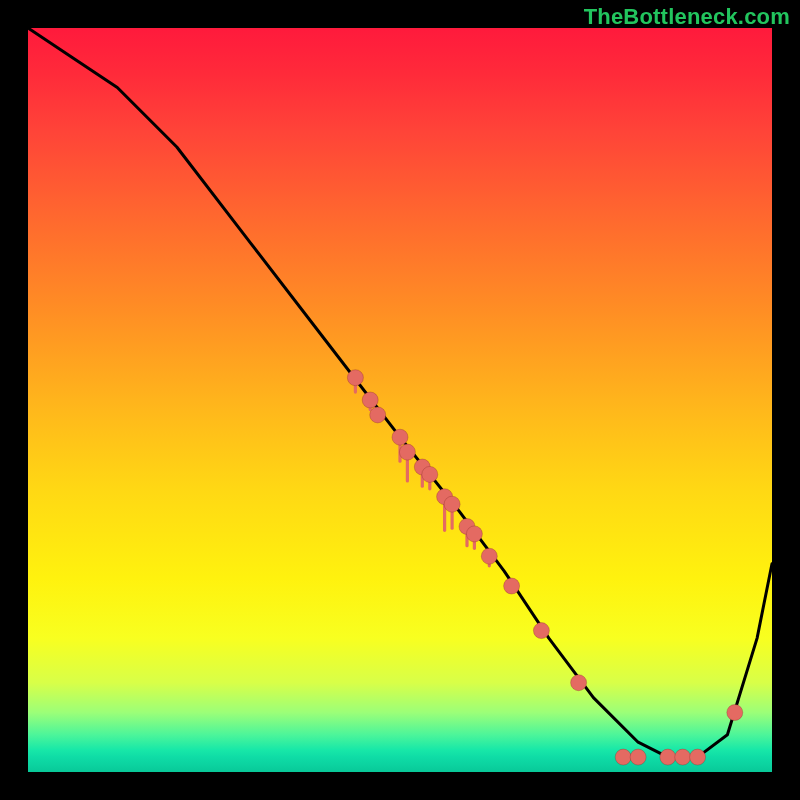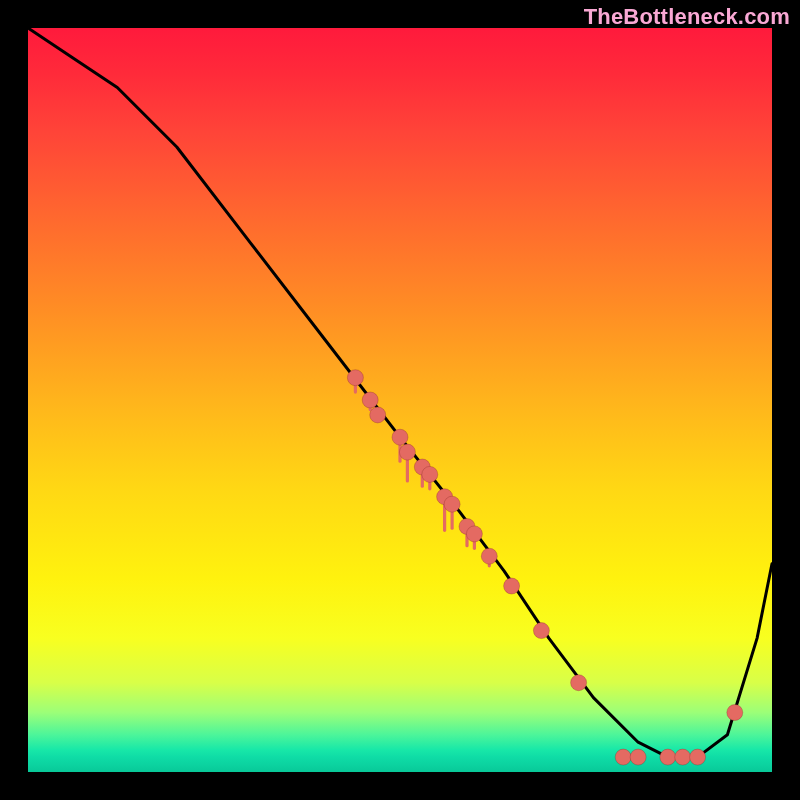--- a/index.html
+++ b/index.html
@@ -48,21 +48,21 @@
       #18e8a8 97%,
       #0fdca6 98%,
       #0cd3a0 99%,
       #08c898 100%
     );
   }
   .watermark {
     position: absolute;
     top: 4px;
     right: 10px;
-    color: #f9a8d4;
+    color: #22c55e;
     font-size: 22px;
     font-weight: 600;
     letter-spacing: 0.2px;
     user-select: none;
   }
   svg.curve {
     position: absolute;
     left: 0;
     top: 0;
     width: 744px;

